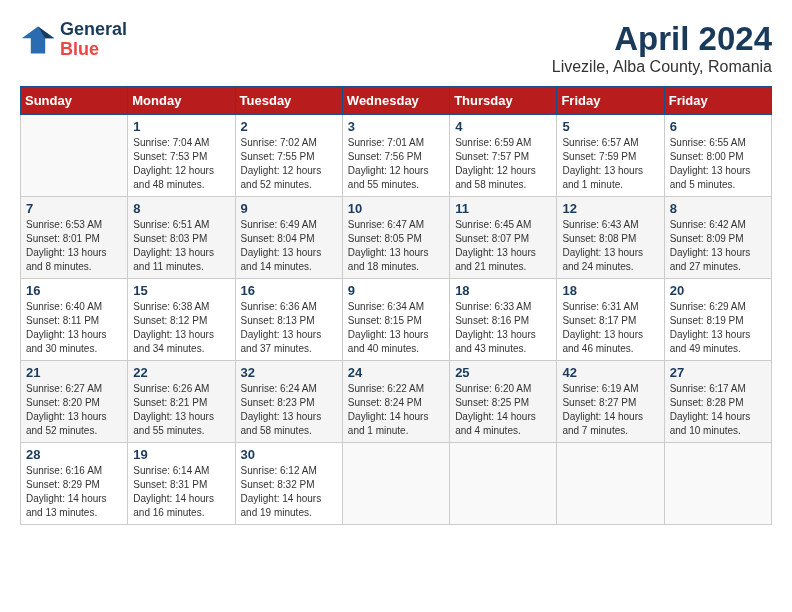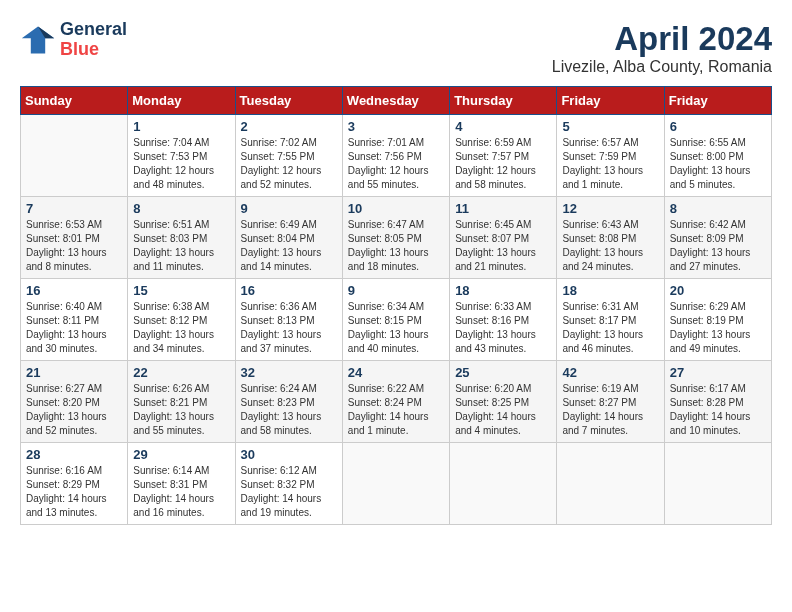--- a/index.html
+++ b/index.html
@@ -239,21 +239,21 @@
           <span class="day-num">27</span>
           <div class="day-info">Sunrise: 6:17 AM<br>Sunset: 8:28 PM<br>Daylight: 14 hours<br>and 10 minutes.</div>
         </td>
       </tr>
       <tr>
         <td>
           <span class="day-num">28</span>
           <div class="day-info">Sunrise: 6:16 AM<br>Sunset: 8:29 PM<br>Daylight: 14 hours<br>and 13 minutes.</div>
         </td>
         <td>
-          <span class="day-num">29</span>
+          <span class="day-num">19</span>
           <div class="day-info">Sunrise: 6:14 AM<br>Sunset: 8:31 PM<br>Daylight: 14 hours<br>and 16 minutes.</div>
         </td>
         <td>
           <span class="day-num">30</span>
           <div class="day-info">Sunrise: 6:12 AM<br>Sunset: 8:32 PM<br>Daylight: 14 hours<br>and 19 minutes.</div>
         </td>
         <td class="empty-cell"></td>
         <td class="empty-cell"></td>
         <td class="empty-cell"></td>
         <td class="empty-cell"></td>

